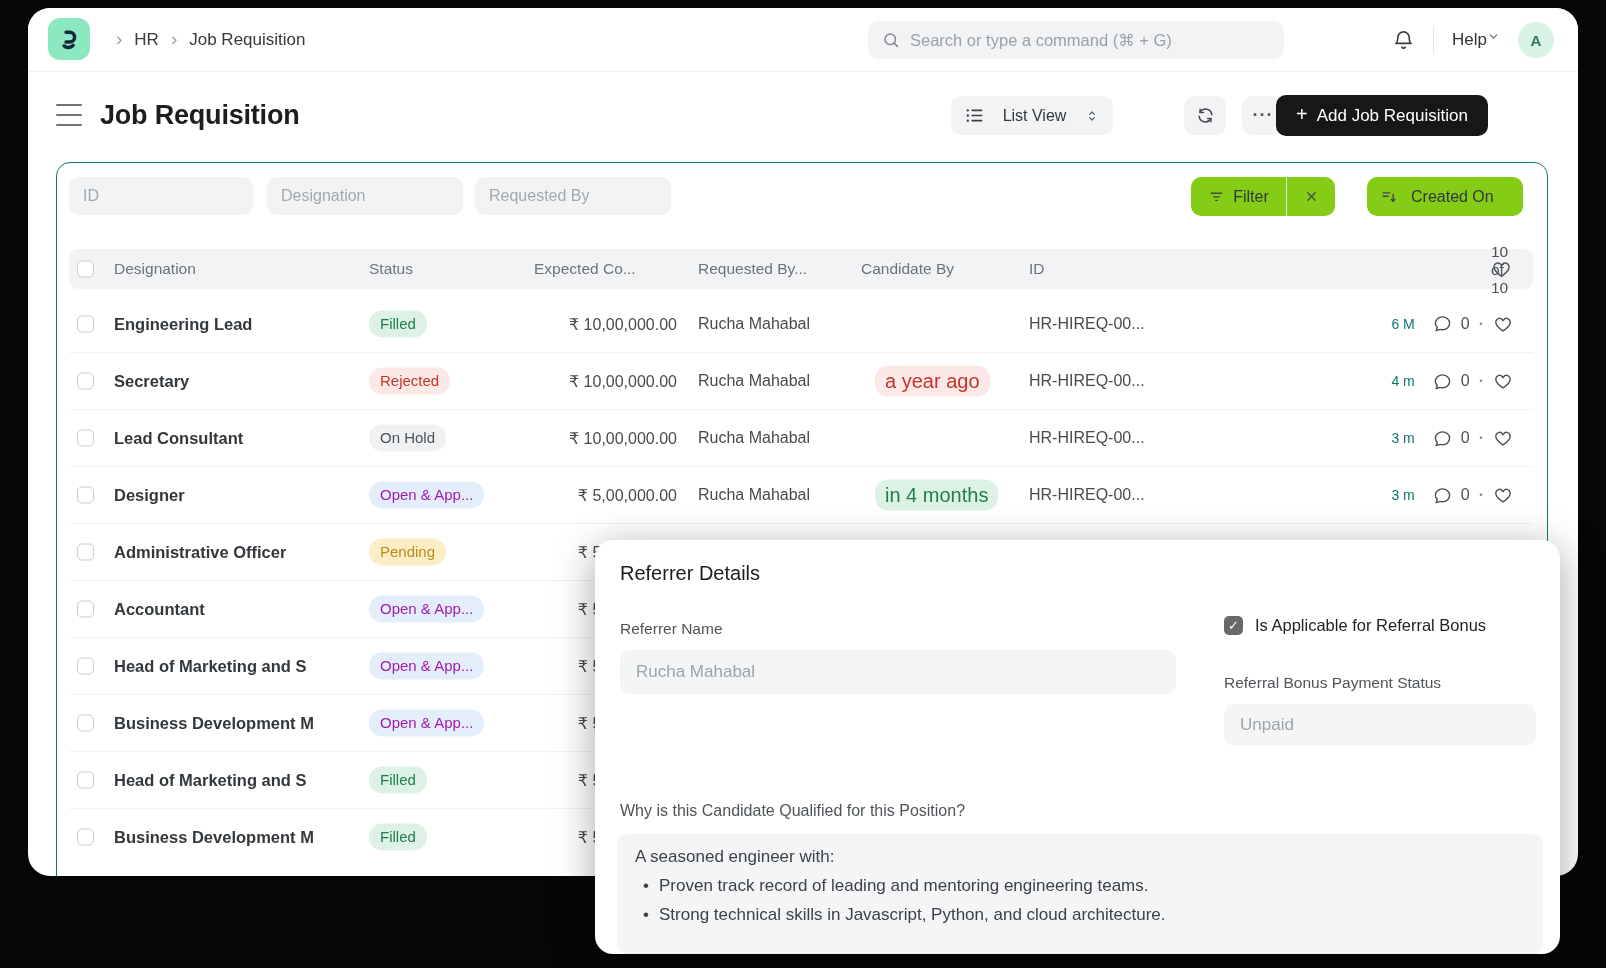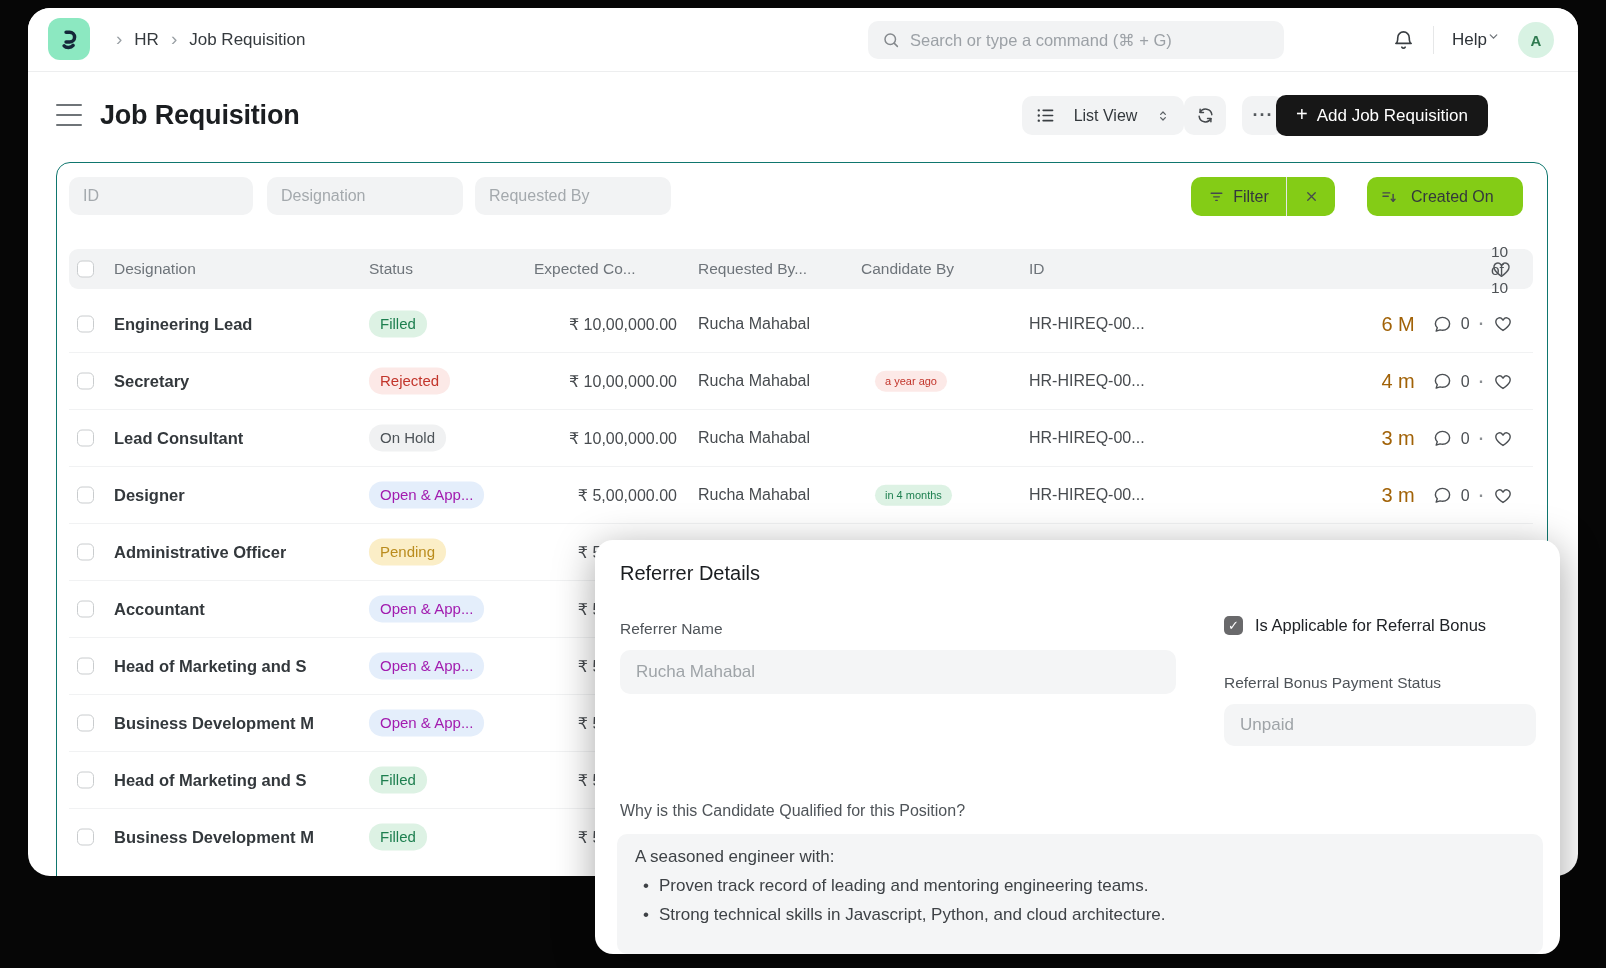--- a/index.html
+++ b/index.html
@@ -22,21 +22,21 @@
   .nav-right{position:absolute;right:24px;top:0;height:64px;display:flex;align-items:center;gap:18px}
   .vdiv{width:1px;height:28px;background:#E6E7E8}
   .help{display:flex;align-items:flex-start;font-size:17px;color:#2E3338;cursor:pointer}
   .avatar{width:36px;height:36px;border-radius:50%;background:#D8F2E3;color:#2F7A50;font-weight:700;font-size:15px;display:flex;align-items:center;justify-content:center}
 
   
   .burger{position:absolute;left:28px;top:96px;width:26px;height:22px;display:flex;flex-direction:column;justify-content:space-between;cursor:pointer}
   .burger i{display:block;height:2.4px;background:#6F7478;border-radius:2px}
   .page-title{position:absolute;left:72px;top:92px;font-size:27px;font-weight:700;color:#1B1E21;letter-spacing:-.2px}
   .btn{display:flex;align-items:center;justify-content:center;background:#F2F3F4;border-radius:10px;height:39px;font-size:16px;color:#33383C;cursor:pointer}
-  .btn-listview{left:994px;width:162px;gap:19px;position:absolute}
+  .btn-listview{left:923px;width:162px;gap:19px;position:absolute}
   .btn-refresh{left:1156px;width:42px;position:absolute}
   .btn-dots{left:1214px;width:42px;position:absolute;font-size:18px;letter-spacing:1px;color:#55595d;font-weight:700}
   .btn-primary{position:absolute;left:1248px;height:41px;padding:0 20px;background:#171717;color:#fff;border-radius:10px;display:flex;align-items:center;gap:9px;font-size:17px;cursor:pointer}
   .btn-primary .plus{font-size:20px;font-weight:400;margin-top:-2px}
 
   
   .card{position:absolute;left:28px;top:154px;right:30px;height:760px;border:1px solid #0f766e;border-radius:14px;background:#fff}
   .fpill{position:absolute;top:14px;height:38px}
   .fpill input{width:100%;height:100%;border:none;outline:none;background:#F2F3F4;border-radius:10px;padding:0 14px;font-size:16px;color:#444;font-family:inherit}
   .fpill input::placeholder{color:#A4A9AD}
@@ -52,26 +52,26 @@
   .row + .row{border-top:1px solid #F1F2F3}
   .cell{position:absolute;top:50%;transform:translateY(-50%);white-space:nowrap}
   .c-check{left:8px}.h-check{left:8px;top:11px;transform:none}
   .c-desig{left:45px;max-width:248px;overflow:hidden;font-weight:600;font-size:16.5px;color:#33383C}
   .c-status{left:300px}
   .c-cost{left:420px;width:188px;text-align:right;font-size:16px;color:#474B4F}
   .c-req{left:629px;font-size:16px;color:#474B4F}
   .c-exp{left:806px}
   .c-id{left:960px;font-size:16px;color:#474B4F}
   .c-meta{right:20px;display:flex;align-items:center;gap:9px}
-  .c-meta .time{font-size:20px;color:#a16207;margin-right:9px}
+  .c-meta .time{font-size:14px;color:#0f766e;margin-right:9px}
   .c-meta .cnt{font-size:16px;color:#4B4F53}
   .c-meta .dot{color:#8a8e92;font-weight:700}
   .checkbox{width:17px;height:17px;border:1.5px solid #C9CCCE;border-radius:5px;background:#fff;display:inline-block}
   .badge{display:inline-block;padding:5px 11px;border-radius:13px;font-size:15px;line-height:1.15;white-space:nowrap}
-  .badge.sm{font-size:11px;padding:4px 10px}
+  .badge.sm{font-size:20px;padding:4px 10px}
   .b-green{background:#DDF2E4;color:#1D7F4F}
   .b-red{background:#FCE9E7;color:#C2352B}
   .b-gray{background:#F0F1F2;color:#4C5257}
   .b-blue{background:#E4EEFB;color:#a21caf}
   .b-yellow{background:#FBEEC7;color:#BA8C1E}
   .hcount{position:absolute;right:21px;top:50%;transform:translateY(-50%);display:flex;align-items:center;gap:12px;color:#4E5256;font-size:15.5px}
 
   
   .modal{position:absolute;left:595px;top:540px;width:965px;height:414px;background:#fff;border-radius:18px;box-shadow:0 8px 40px rgba(0,0,0,.35);overflow:hidden}
   .m-title{position:absolute;left:25px;top:22px;font-size:20px;font-weight:400;color:#1A1D20}

